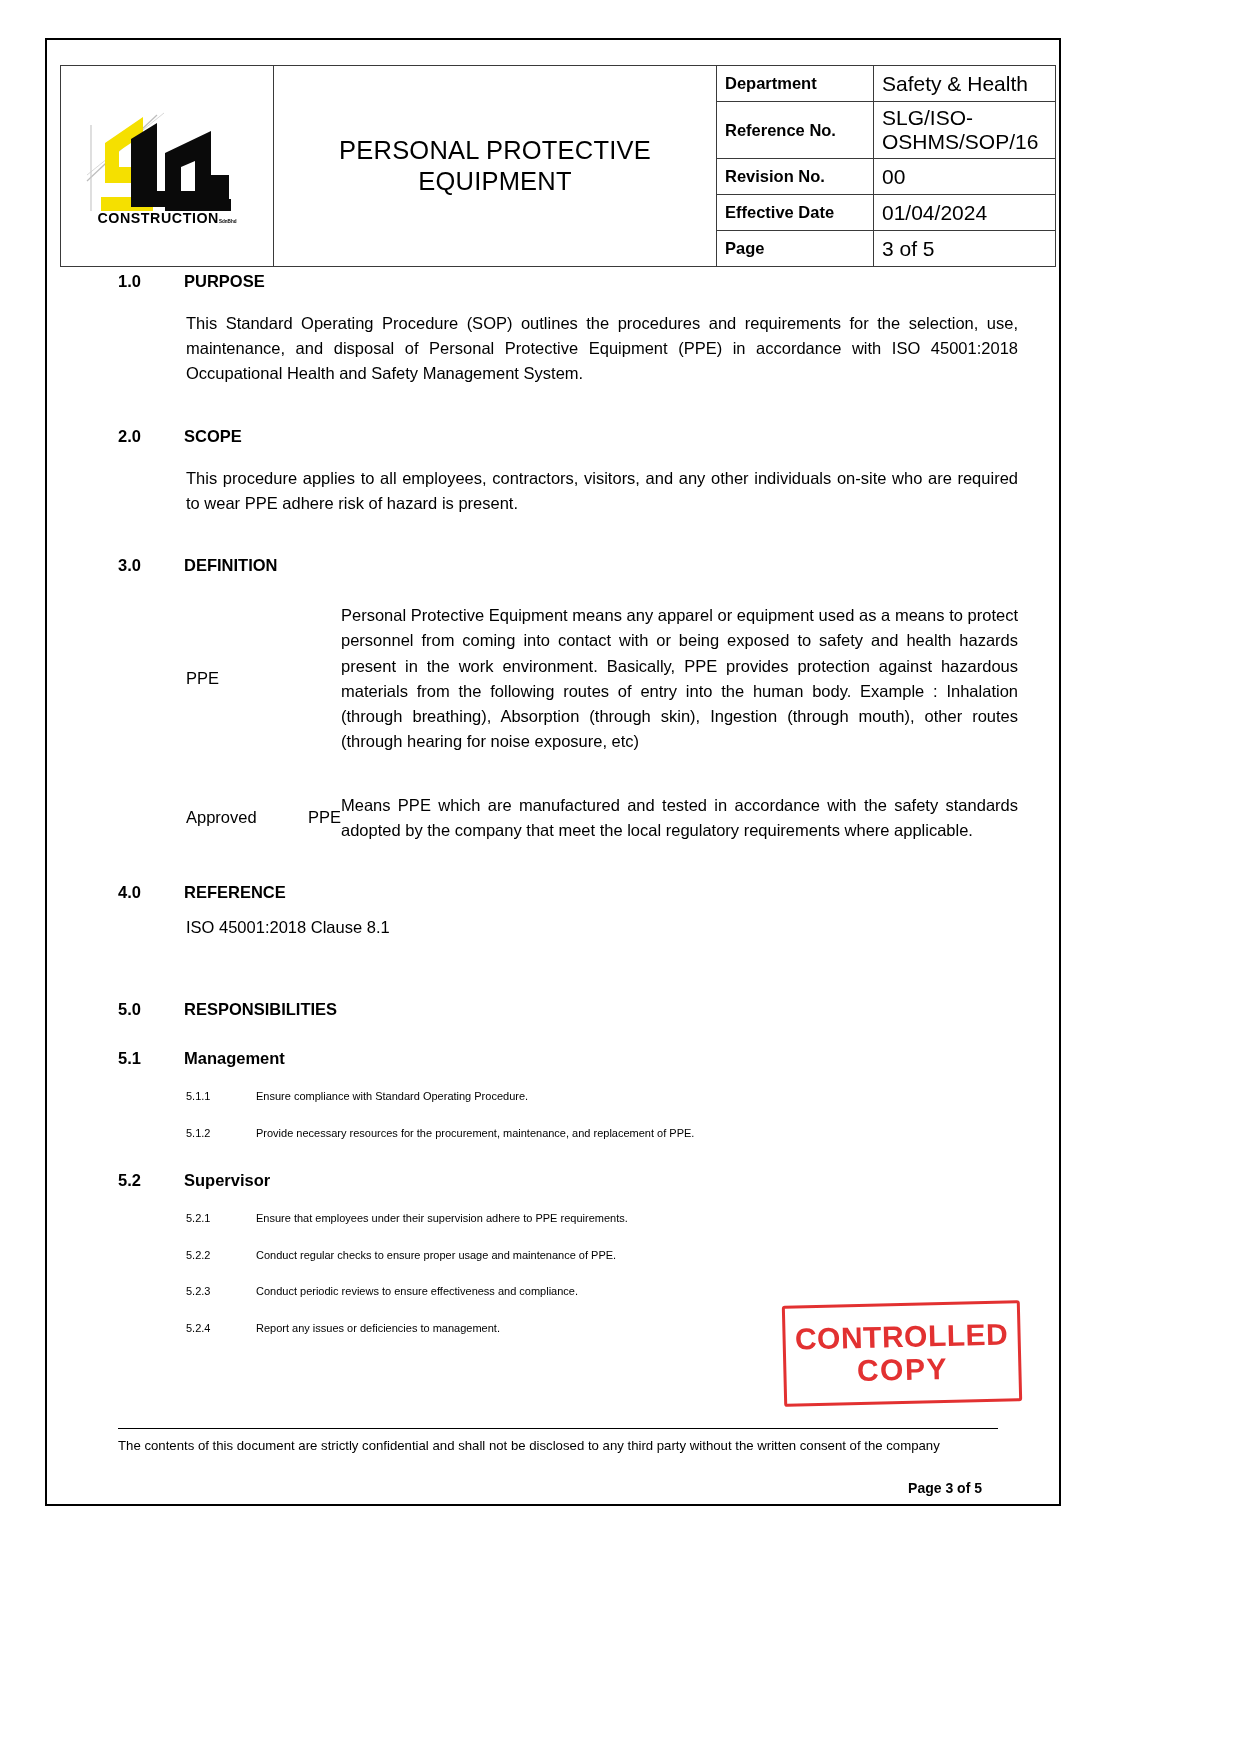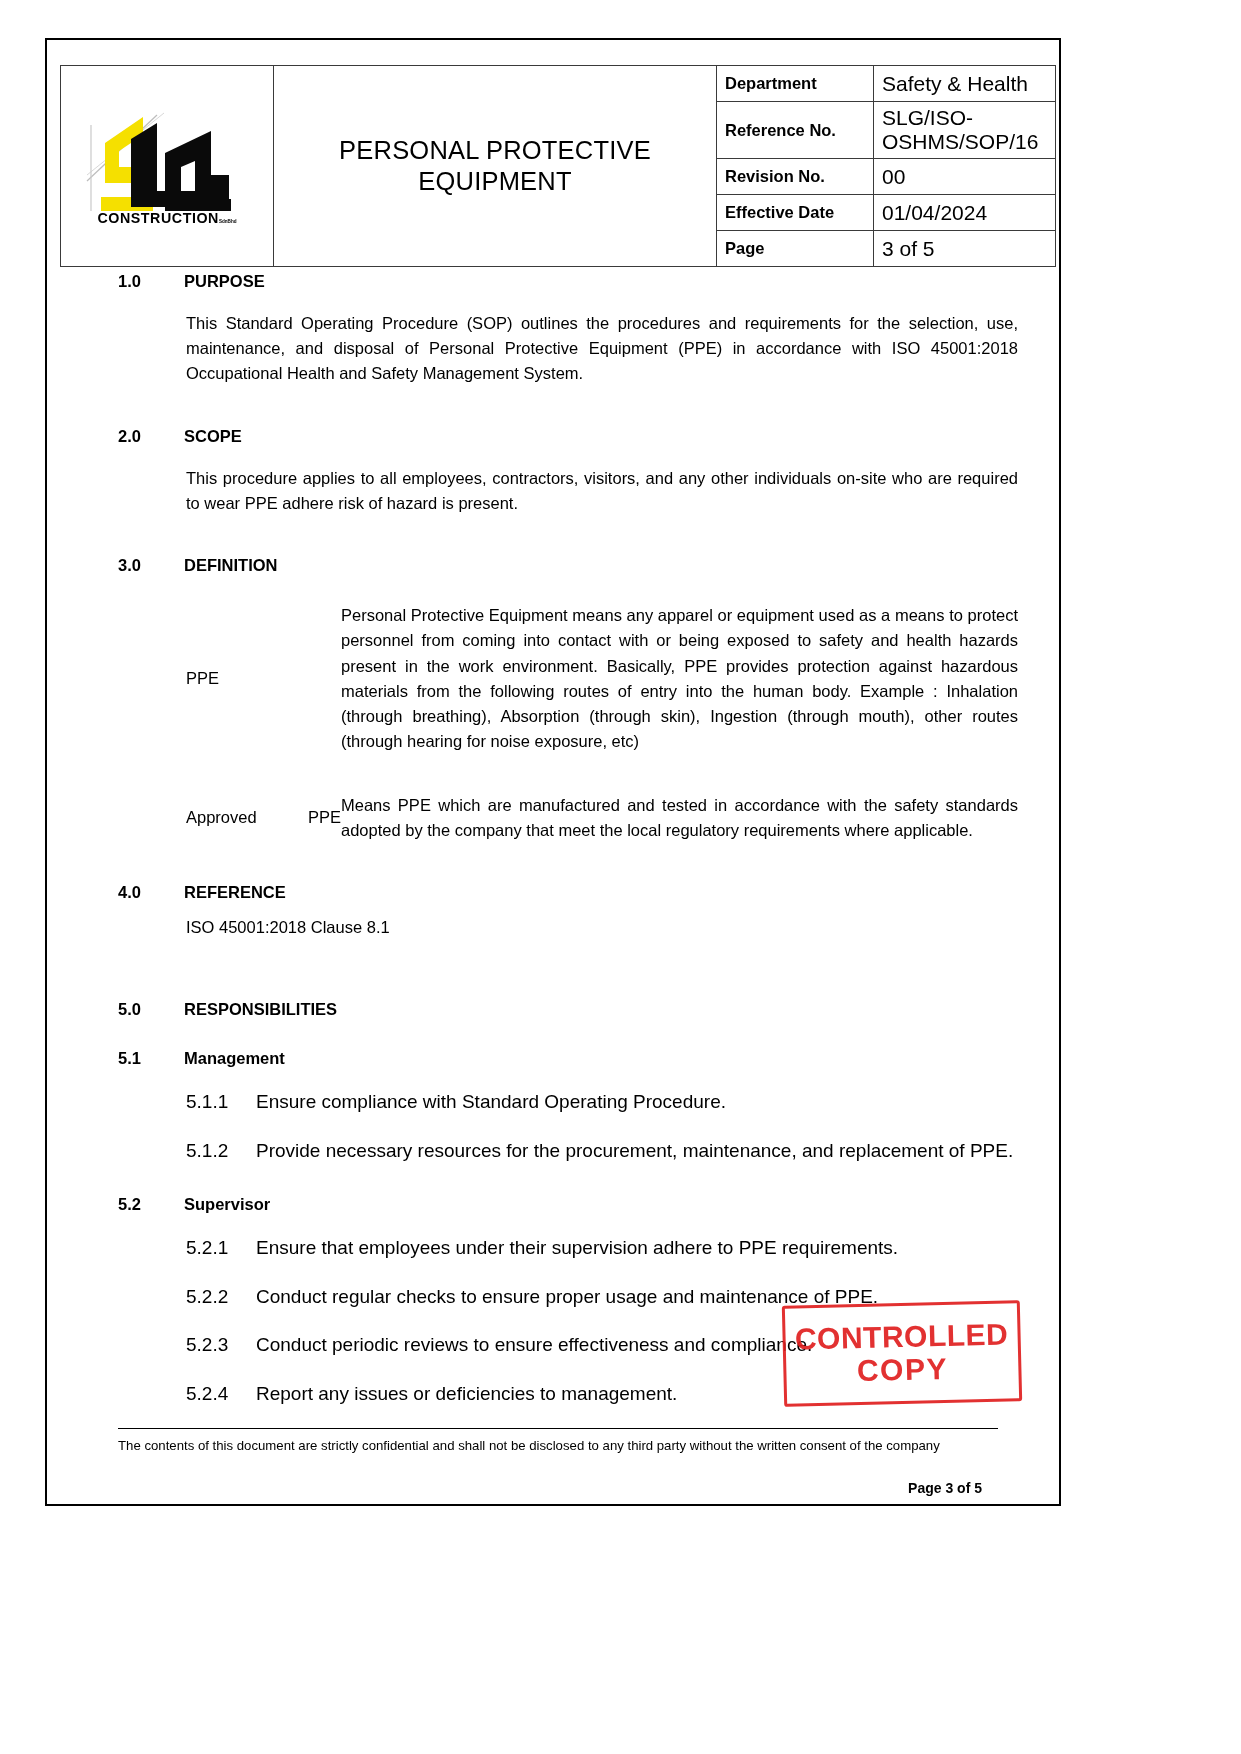--- a/index.html
+++ b/index.html
@@ -147,21 +147,21 @@
     font-size: 16.5px;
     line-height: 1.53;
     text-align: justify;
     text-justify: inter-word;
   }
 
   .sub-item {
     display: flex;
     margin-left: 68px;
     align-items: baseline;
-    font-size: 19px;
+    font-size: 11px;
     line-height: 1.5;
   }
   .sub-num {
     width: 70px;
     flex: 0 0 70px;
   }
   .sub-text { flex: 1 1 auto; }
 
   .gap-xs { height: 13px; }
   .gap-s  { height: 20px; }

